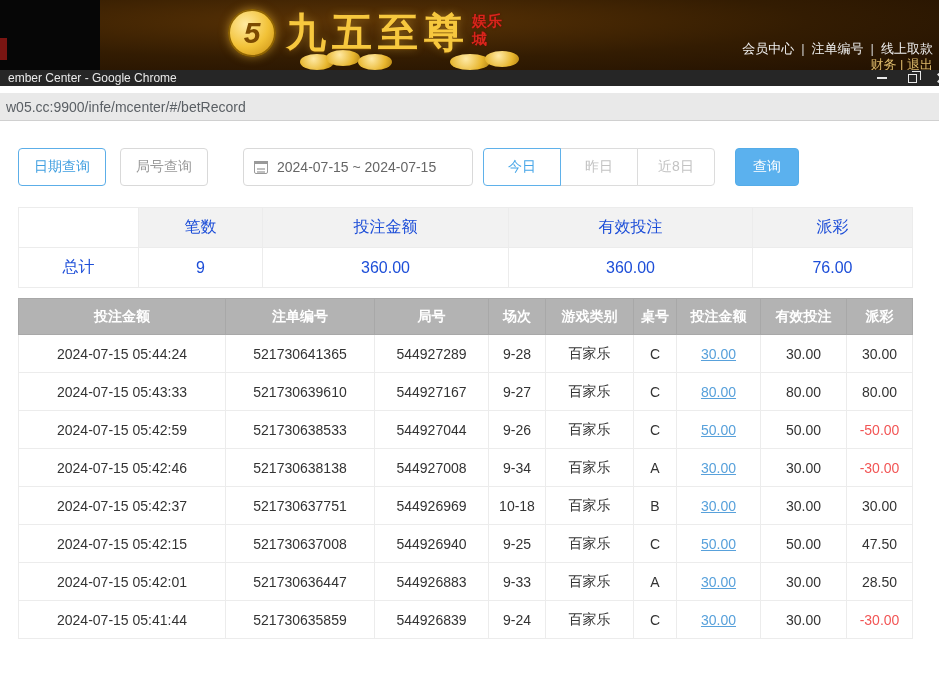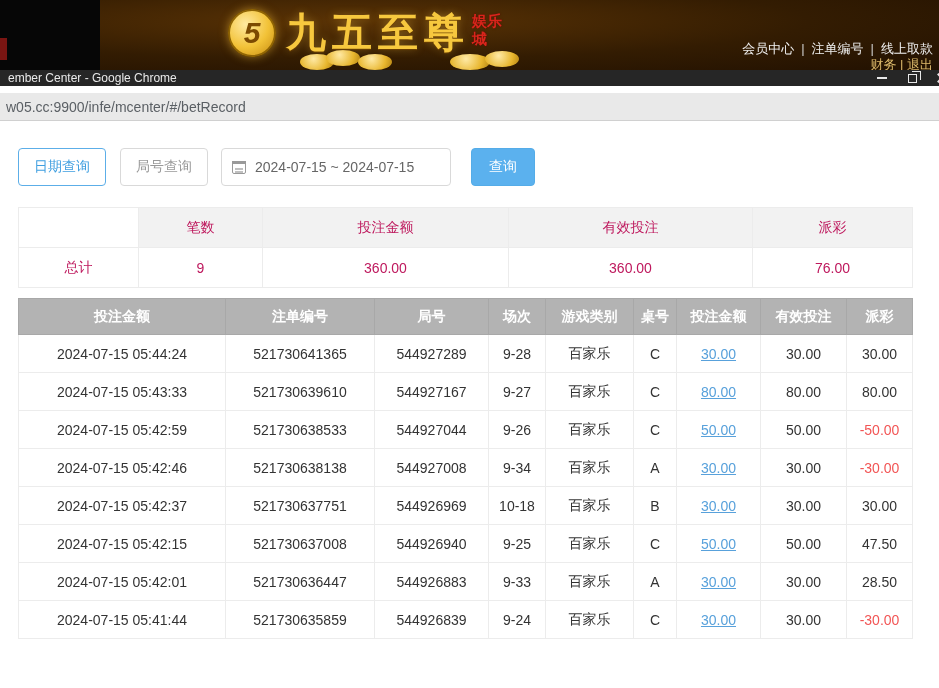--- a/index.html
+++ b/index.html
@@ -57,38 +57,38 @@
   .url-text { margin-left:6px; font-size:14px; color:#5a5f64; }
 
   
   .content { position:absolute; top:121px; left:0; width:939px; background:#fff; }
 
   .filter-row { margin:27px 0 0 18px; display:flex; align-items:center; }
   .btn { height:38px; font-size:14px; border-radius:4px; background:#fff; cursor:pointer;
     font-family:inherit; padding:0 15px; }
   .outline-blue { border:1px solid #5caee8; color:#3f9fe0; }
   .outline-gray { border:1px solid #d9d9d9; color:#999; margin-left:14px; }
-  .date-input { margin-left:13px; width:230px; height:38px; border:1px solid #d9d9d9; border-radius:4px;
+  .date-input { margin-left:35px; width:230px; height:38px; border:1px solid #d9d9d9; border-radius:4px;
     display:flex; align-items:center; padding:0 10px; cursor:pointer; background:#fff; }
   .cal { display:inline-block; width:14px; height:13px; border:1px solid #9a9a9a; border-radius:2px;
     position:relative; margin-right:9px; flex:none; }
   .cal::before { content:""; position:absolute; left:-1px; right:-1px; top:-1px; height:3px; background:#9a9a9a; }
   .cal::after { content:""; position:absolute; left:2px; top:6px; width:8px; height:2px; background:#c0c0c0; box-shadow:0 3px 0 #c0c0c0; }
   .date-text { font-size:14px; color:#666; white-space:nowrap; }
   .btn-group { display:inline-flex; margin-left:10px; }
   .qbtn { width:78px; height:38px; background:#fff; border:1px solid #dcdcdc; color:#c3c3c3;
     font-size:14px; font-family:inherit; margin-left:-1px; cursor:pointer; }
   .qbtn:first-child { border-radius:4px 0 0 4px; margin-left:0; }
   .qbtn:last-child { border-radius:0 4px 4px 0; }
   .qbtn.active { color:#45a5e8; border-color:#5fb1ea; position:relative; z-index:1; }
   .solid-blue { margin-left:20px; width:64px; border:1px solid #54ace8; background:#5bb1ee; color:#fff; }
 
   
   table { border-collapse:collapse; table-layout:fixed; }
-  .summary { margin:21px 0 0 18px; width:894px; font-size:14px; color:#be185d; }
+  .summary { margin:21px 0 0 18px; width:894px; font-size:16px; color:#1d4ed8; }
   .summary th, .summary td { border:1px solid #ececec; text-align:center; height:40px; font-weight:normal; }
   .summary th { background:#f2f2f2; }
   .summary th.blank { background:#fff; }
 
   
   .bets { margin:10px 0 0 18px; width:894px; font-size:14px; color:#333; }
   .bets th { background:#b3b3b3; color:#fff; font-weight:bold; height:36px; border:1px solid #a8a8a8; text-align:center; }
   .bets td { border:1px solid #ececec; height:38px; text-align:center; background:#fff; }
   .bets a.amt { color:#58a1db; text-decoration:underline; cursor:pointer; }
   .bets td.neg, .bets .neg { color:#f25555; }
@@ -141,20 +141,25 @@
   </div>
 
   <div class="content">
 
     <div class="filter-row">
       <button class="btn outline-blue">日期查询</button>
       <button class="btn outline-gray">局号查询</button>
       <div class="date-input">
         <span class="cal"></span>
         <span class="date-text">2024-07-15 ~ 2024-07-15</span>
+      </div>
+      <div class="btn-group">
+        <button class="qbtn active">今日</button>
+        <button class="qbtn">昨日</button>
+        <button class="qbtn">近8日</button>
       </div>
       <button class="btn solid-blue">查询</button>
     </div>
 
     <table class="summary">
       <colgroup>
           <col style="width:120px">
           <col style="width:124px">
           <col style="width:246px">
           <col style="width:244px">

